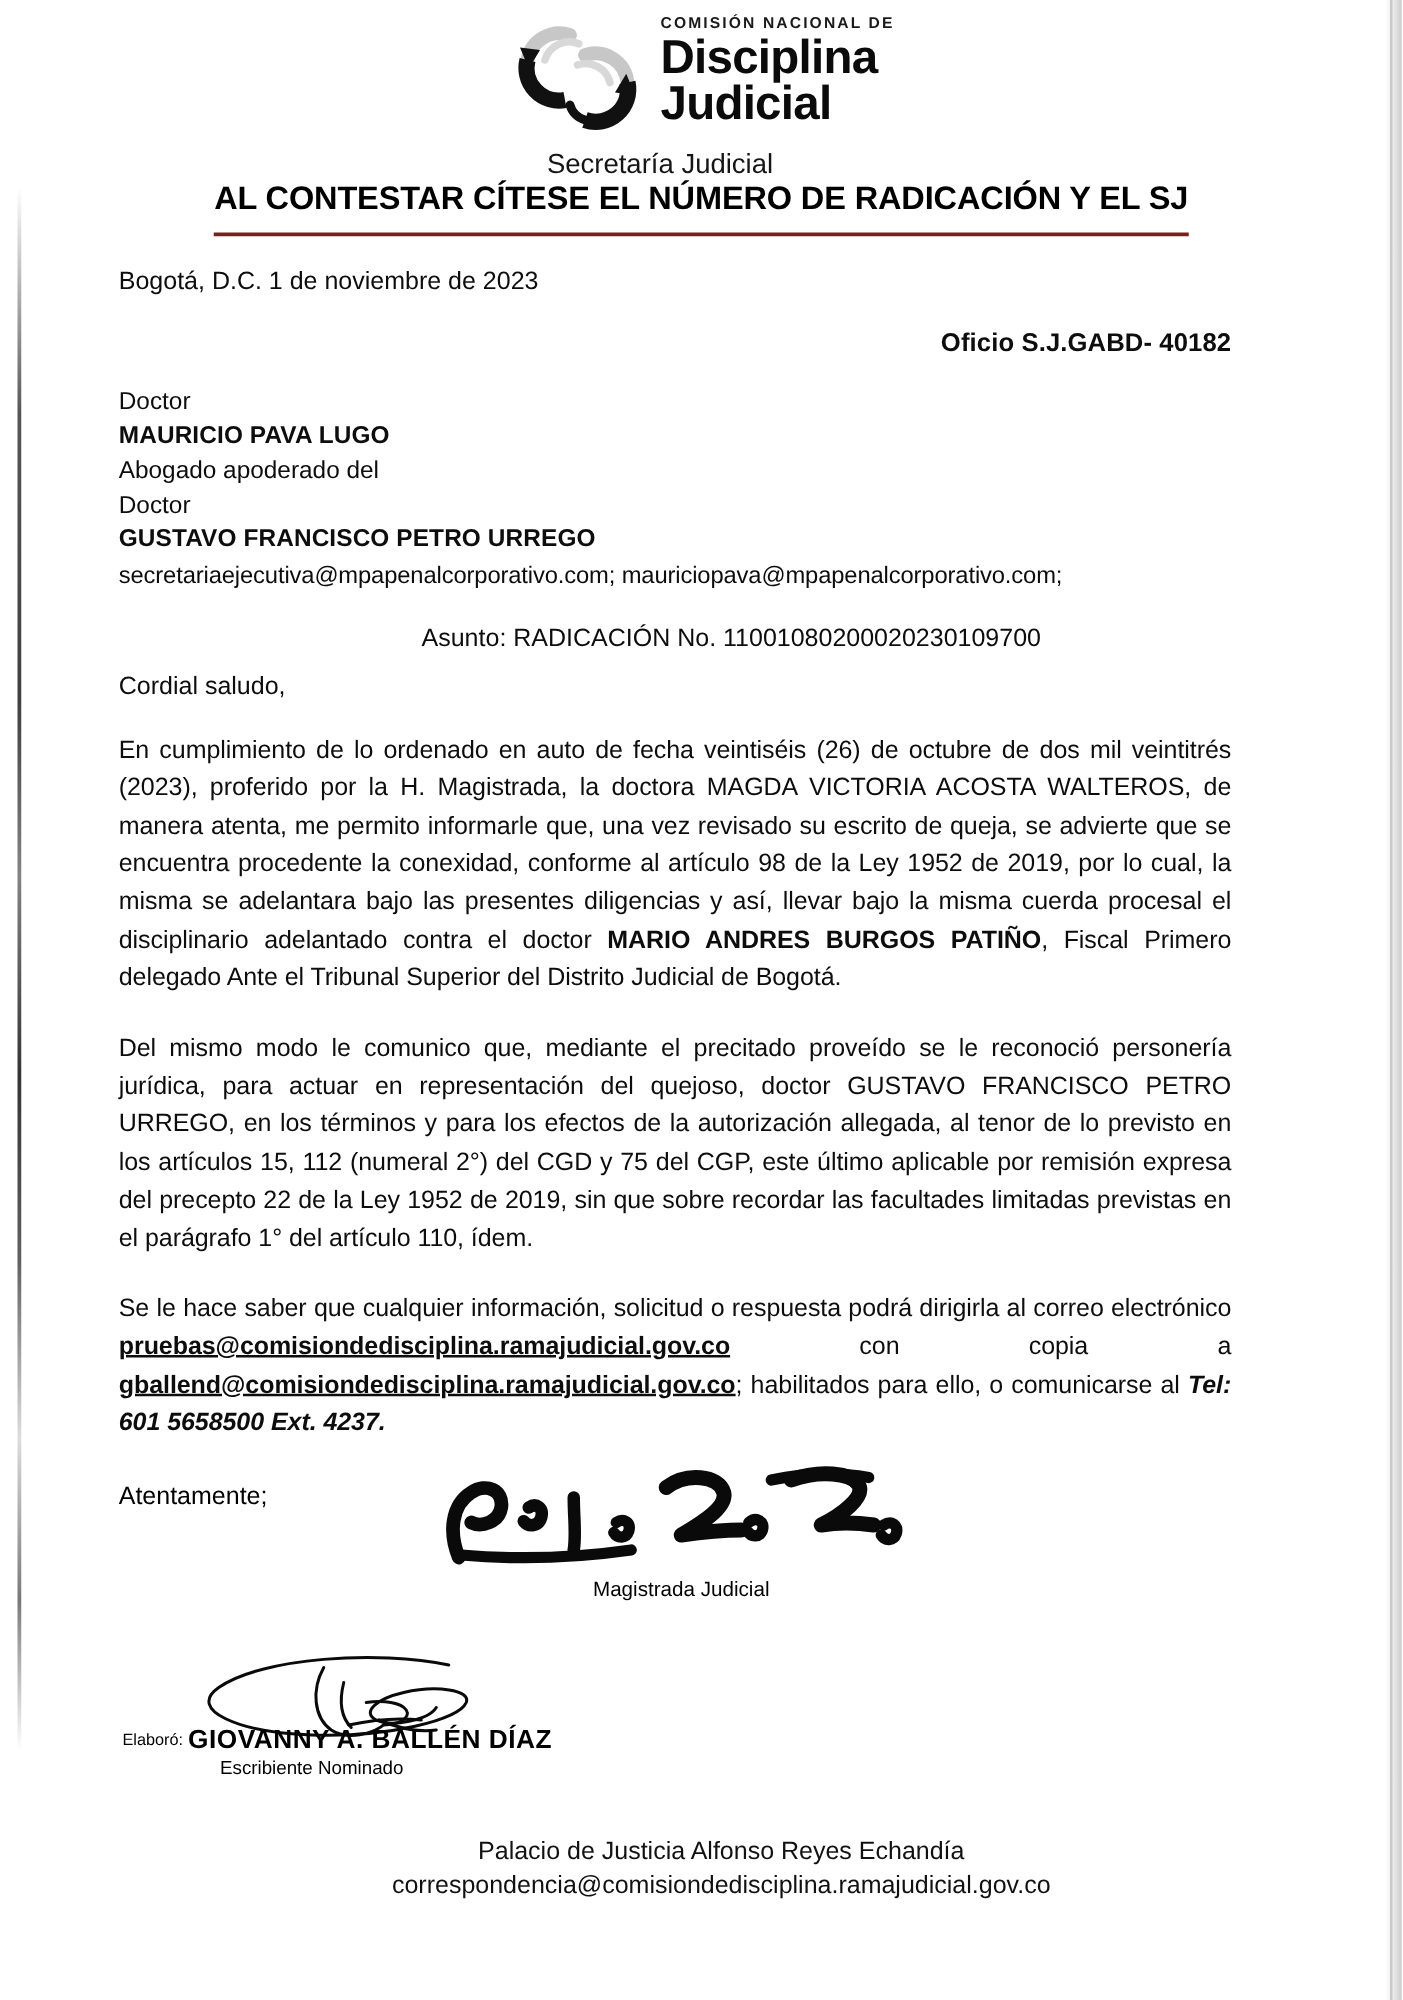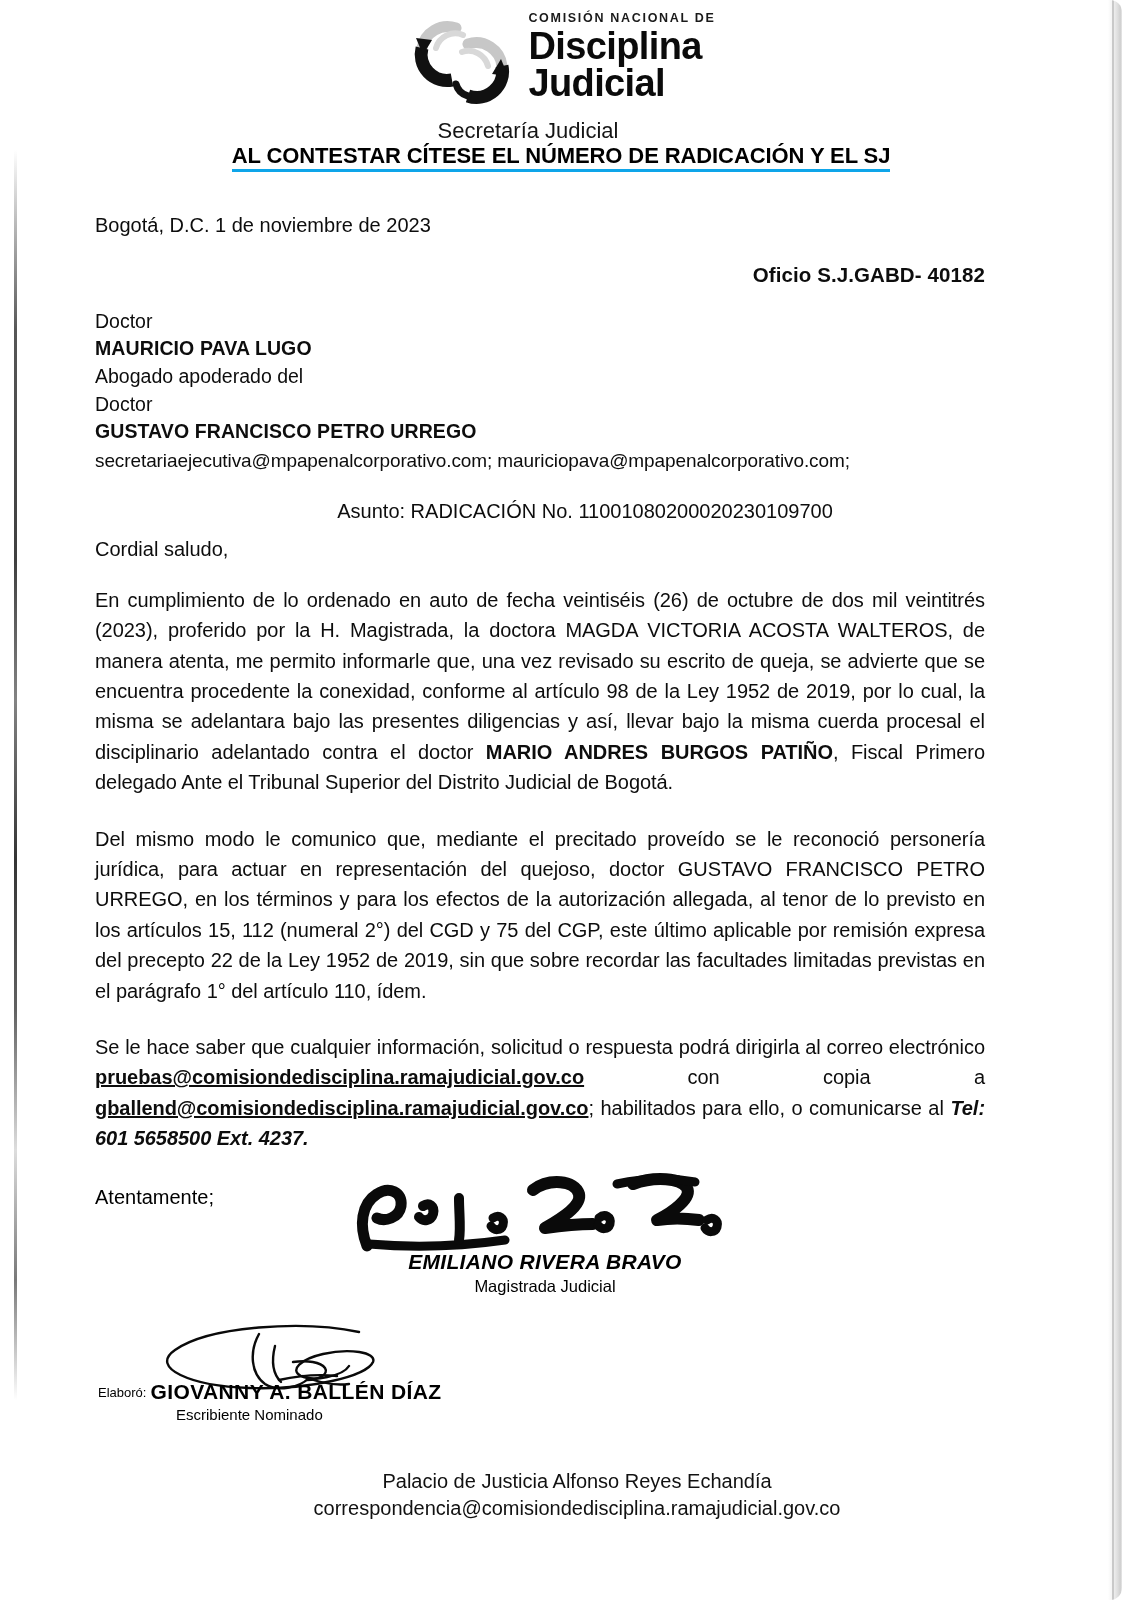--- a/index.html
+++ b/index.html
@@ -10,21 +10,20 @@
   body {
     font-family: "Liberation Sans", sans-serif;
     color: #000000;
   }
   .page {
     position: relative;
     width: 1122px;
     height: 1600px;
     background: #ffffff;
     overflow: hidden;
-    border-radius: 12px;
   }
   
   .scan-edge-left {
     position: absolute;
     left: 14px;
     top: 0;
     width: 3px;
     height: 1600px;
     background: linear-gradient(to bottom,
       rgba(255,255,255,0) 0px,
@@ -99,25 +98,25 @@
     color: #151515;
   }
   .radicacion-line {
     position: absolute;
     left: 0;
     top: 143px;
     width: 1122px;
     text-align: center;
   }
   .radicacion-line span {
-    font-size: 22px;
+    font-size: 26px;
     font-weight: bold;
     letter-spacing: -0.1px;
-    border-bottom: 3px solid #0ea5e9;
-    padding-bottom: 1px;
+    border-bottom: 3px solid #7f1d1d;
+    padding-bottom: 13px;
   }
 
   
   .doc-body {
     position: absolute;
     left: 95px;
     top: 215px;
     width: 890px;
     font-size: 19.5px;
     line-height: 1.0;
@@ -308,21 +307,20 @@
         <path d="M14 76 C60 80 108 78 150 72" stroke-width="9"></path>
         <path d="M104 30 C104 46 106 60 104 72" stroke-width="10"></path>
         <path d="M138 50 C144 46 150 50 148 57 C146 63 139 63 136 58" stroke-width="9"></path>
         <path d="M178 22 C194 10 220 12 224 26 C227 38 204 52 190 60 C204 58 222 56 238 56" stroke-width="12"></path>
         <path d="M244 50 C250 45 257 49 255 56 C253 62 246 62 243 57" stroke-width="9"></path>
         <path d="M278 16 C300 8 326 10 332 20 C337 30 318 44 302 52 C314 50 330 50 344 52" stroke-width="12"></path>
         <path d="M352 52 C358 48 364 52 362 59 C360 65 353 65 350 60" stroke-width="9"></path>
         <path d="M262 16 C290 10 318 10 340 14" stroke-width="9"></path>
       </g>
     </svg>
-    <div class="sig-name">EMILIANO RIVERA BRAVO</div>
     <div class="sig-role">Magistrada Judicial</div>
   </div>
 
   <div class="elaboro-block">
     <svg class="elaboro-sig" width="290" height="80" viewBox="0 0 290 80">
       <g fill="none" stroke="#0a0a0a" stroke-width="2.4" stroke-linecap="round" stroke-linejoin="round">
         <path d="M206 14 C150 2 56 8 22 32 C-4 50 38 68 96 70 C158 72 214 58 220 44 C224 34 196 30 170 36 C148 41 136 52 148 58 C160 64 190 58 196 48"></path>
         <path d="M106 16 C96 34 98 56 112 66 C124 74 146 70 156 60"></path>
         <path d="M122 28 C118 44 120 56 128 64"></path>
         <path d="M140 44 C154 42 168 44 172 50 C176 56 166 62 154 62"></path>

